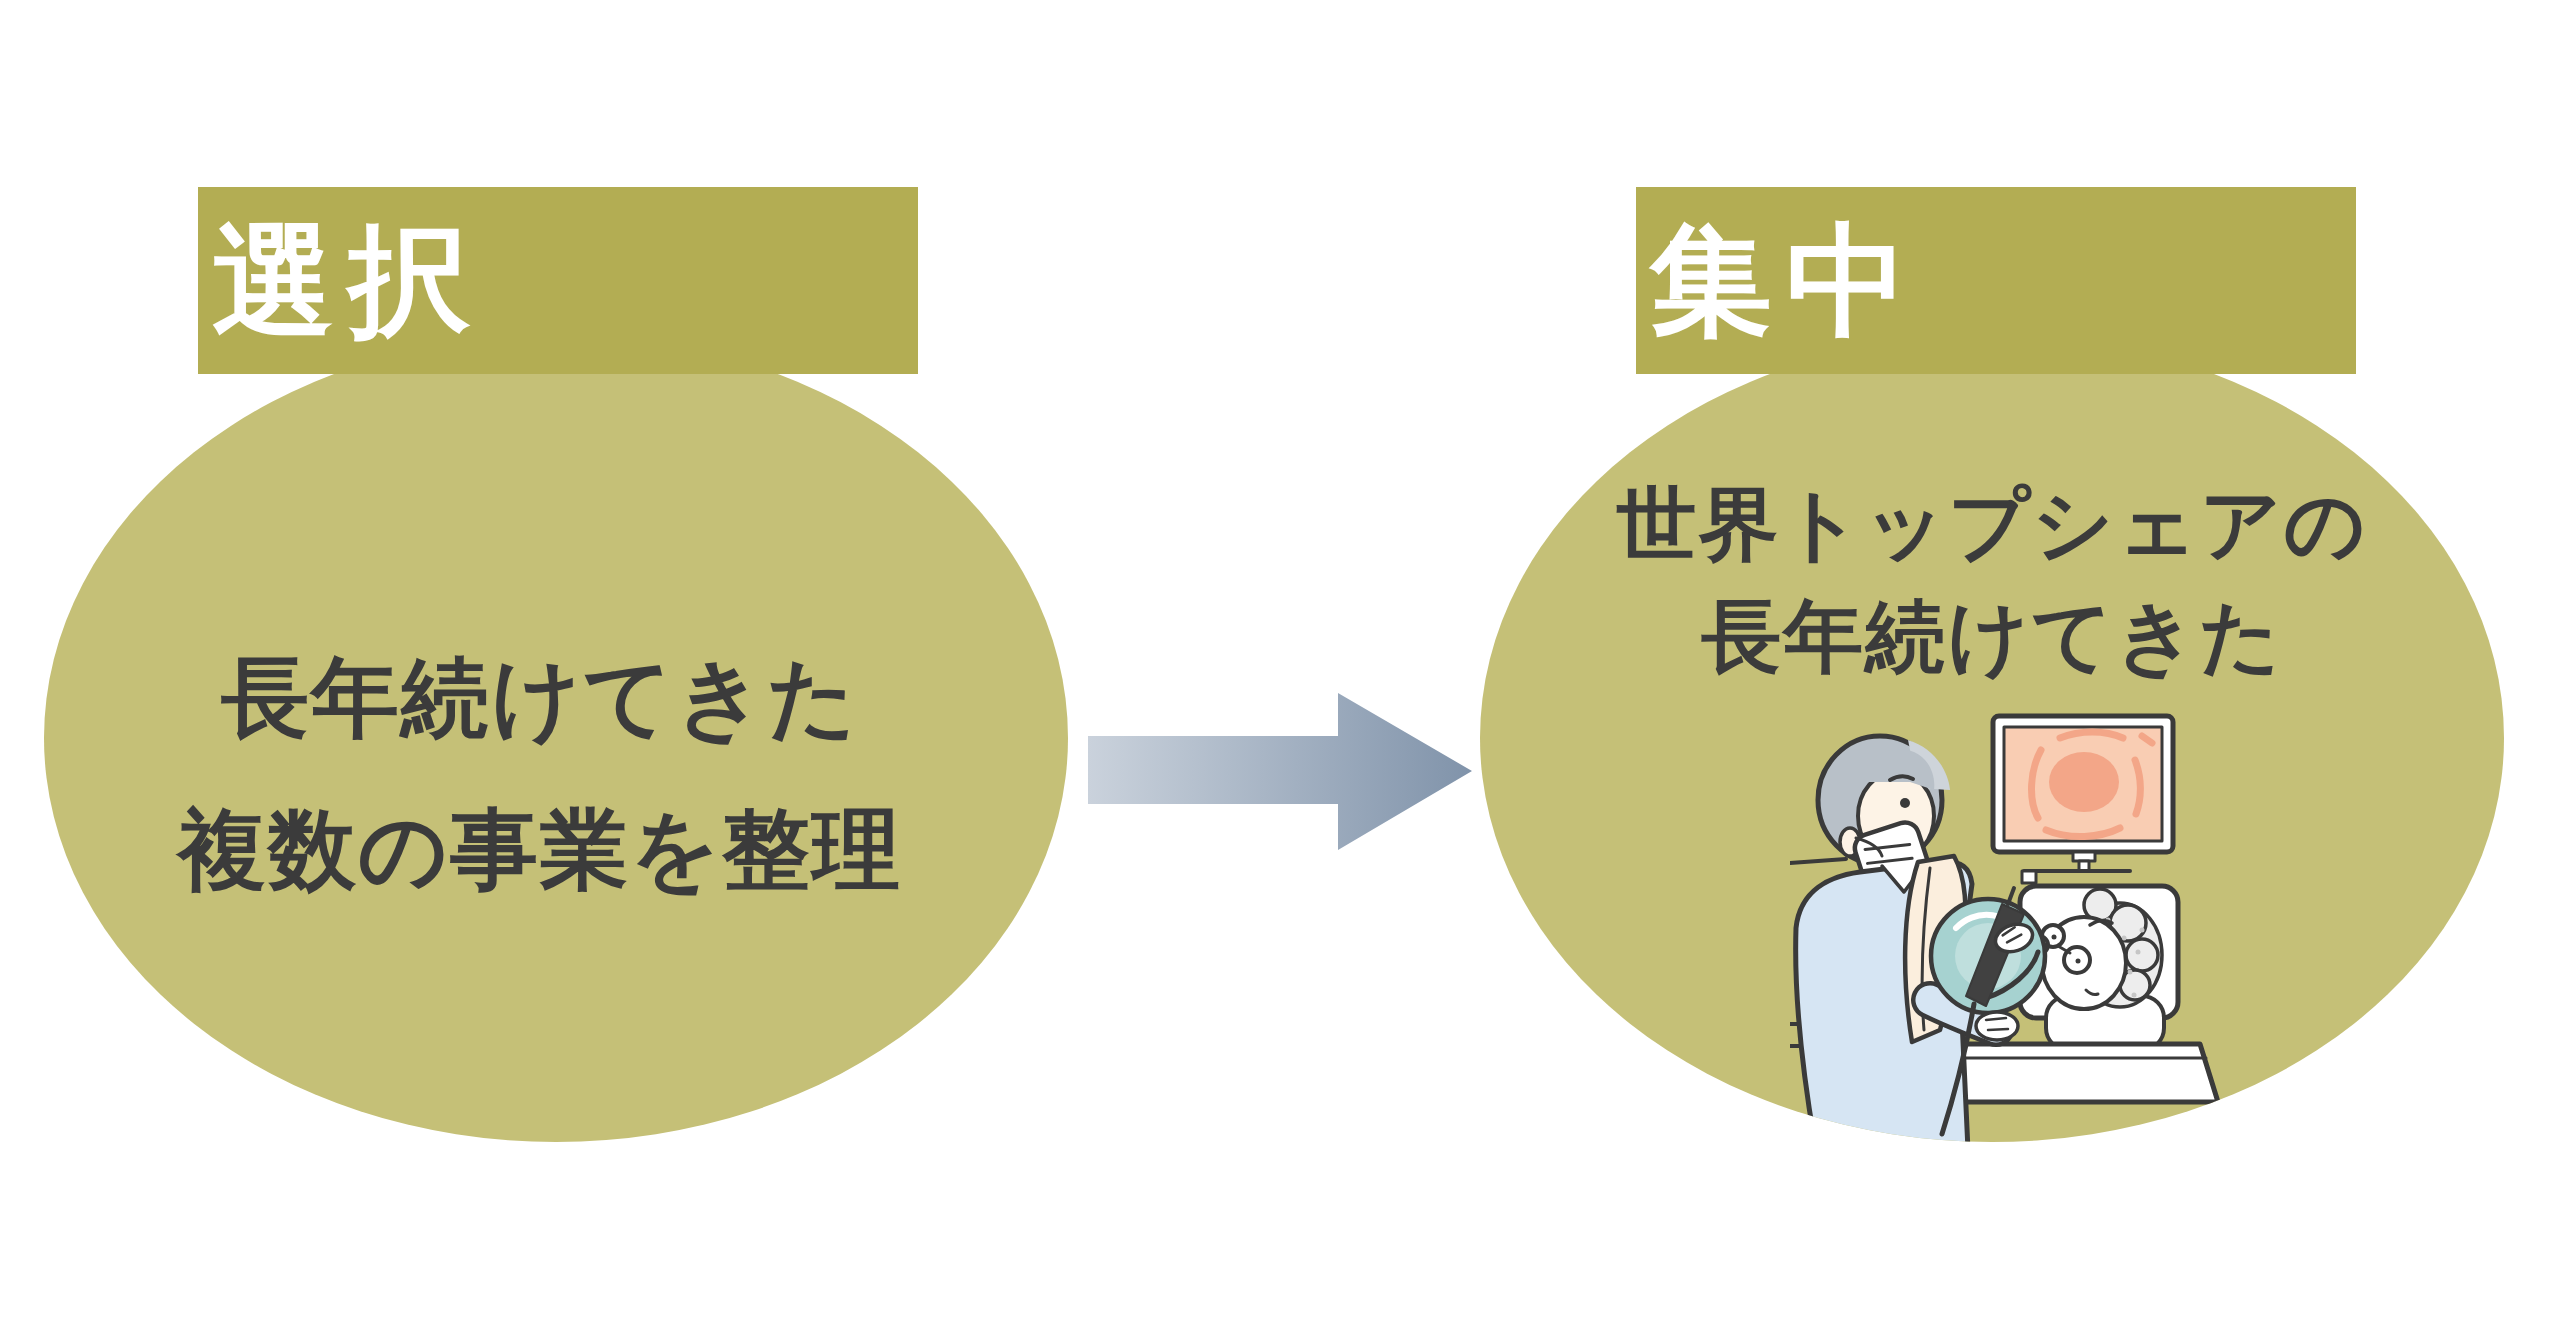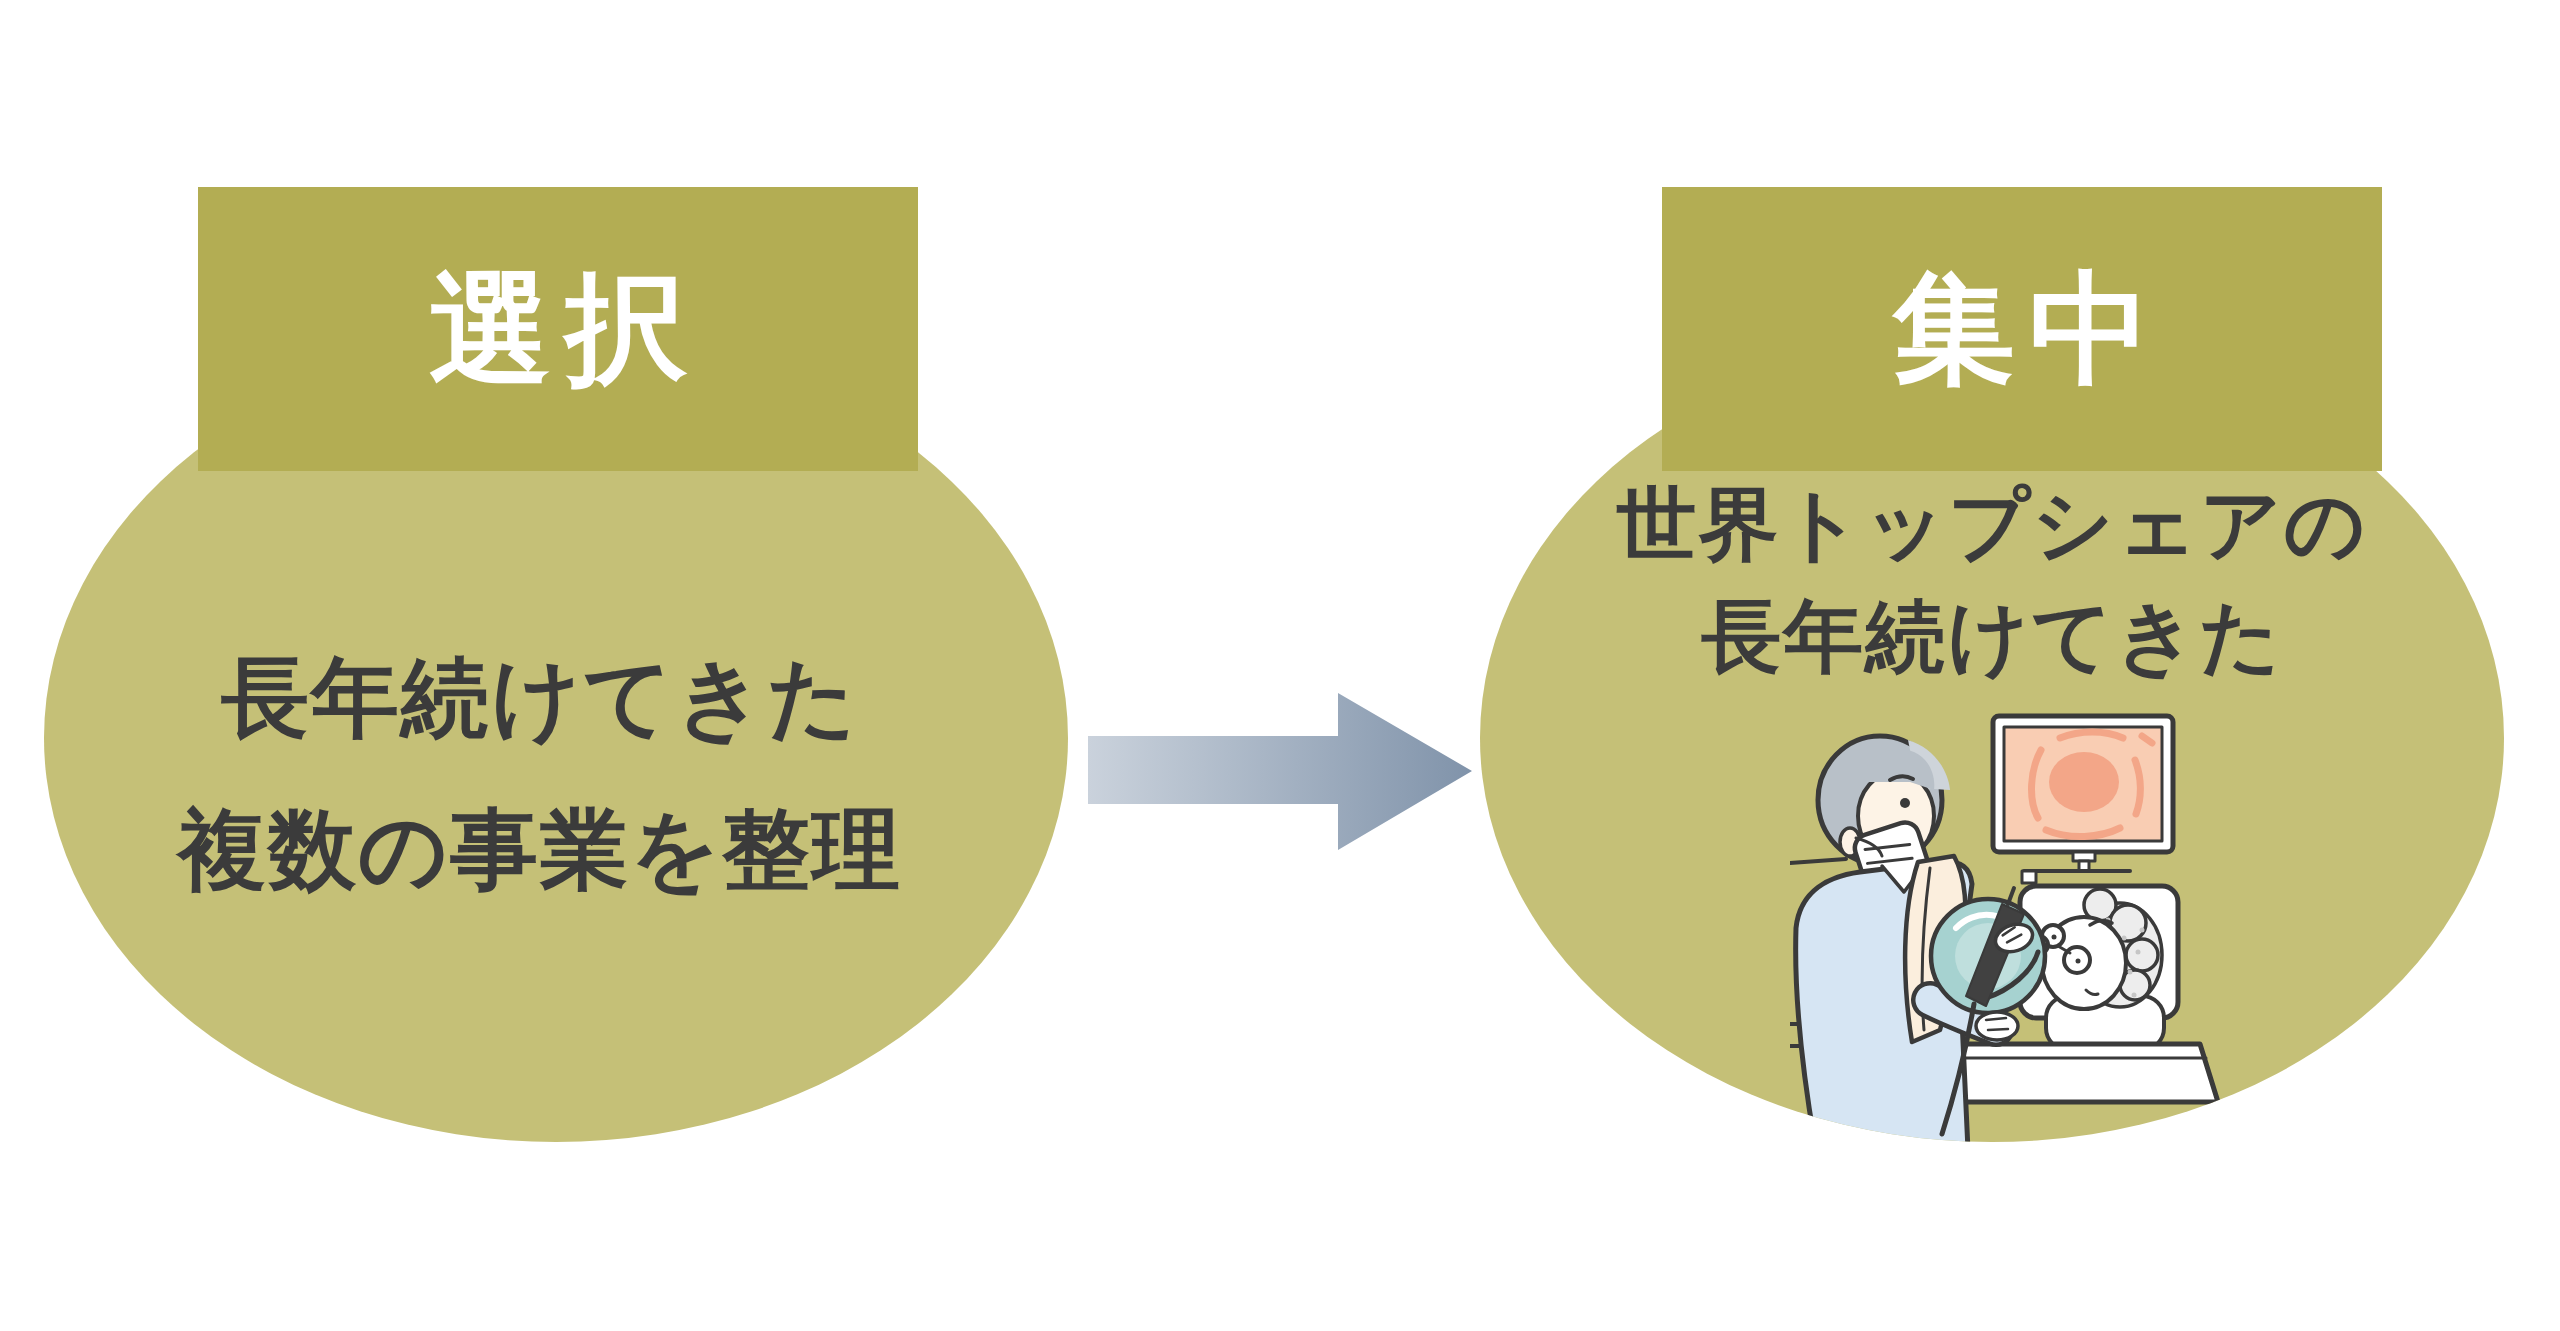--- a/index.html
+++ b/index.html
@@ -15,26 +15,26 @@
     width:1024px;height:808px;
     top:334px;
     background:var(--ellipse,#c5c077);
     border-radius:50%;
     overflow:hidden;
   }
   .ellipse.left{left:44px;}
   .ellipse.right{left:1480px;}
   .banner{
     position:absolute;
-    top:187px;height:284px;width:720px;
+    top:187px;height:187px;width:720px;
     background:var(--banner,#b3ad53);
-    display:flex;align-items:center;justify-content:center;
+    display:flex;align-items:center;
   }
   .banner.left{left:198px;}
-  .banner.right{left:1636px;margin-left:26px;}
+  .banner.right{left:1636px;}
   .banner-label{
     color:var(--header-text,#ffffff);
     font-size:122px;
     font-weight:700;
     letter-spacing:14px;
     text-indent:14px;
     line-height:1;
   }
   .body-text{
     position:absolute;

